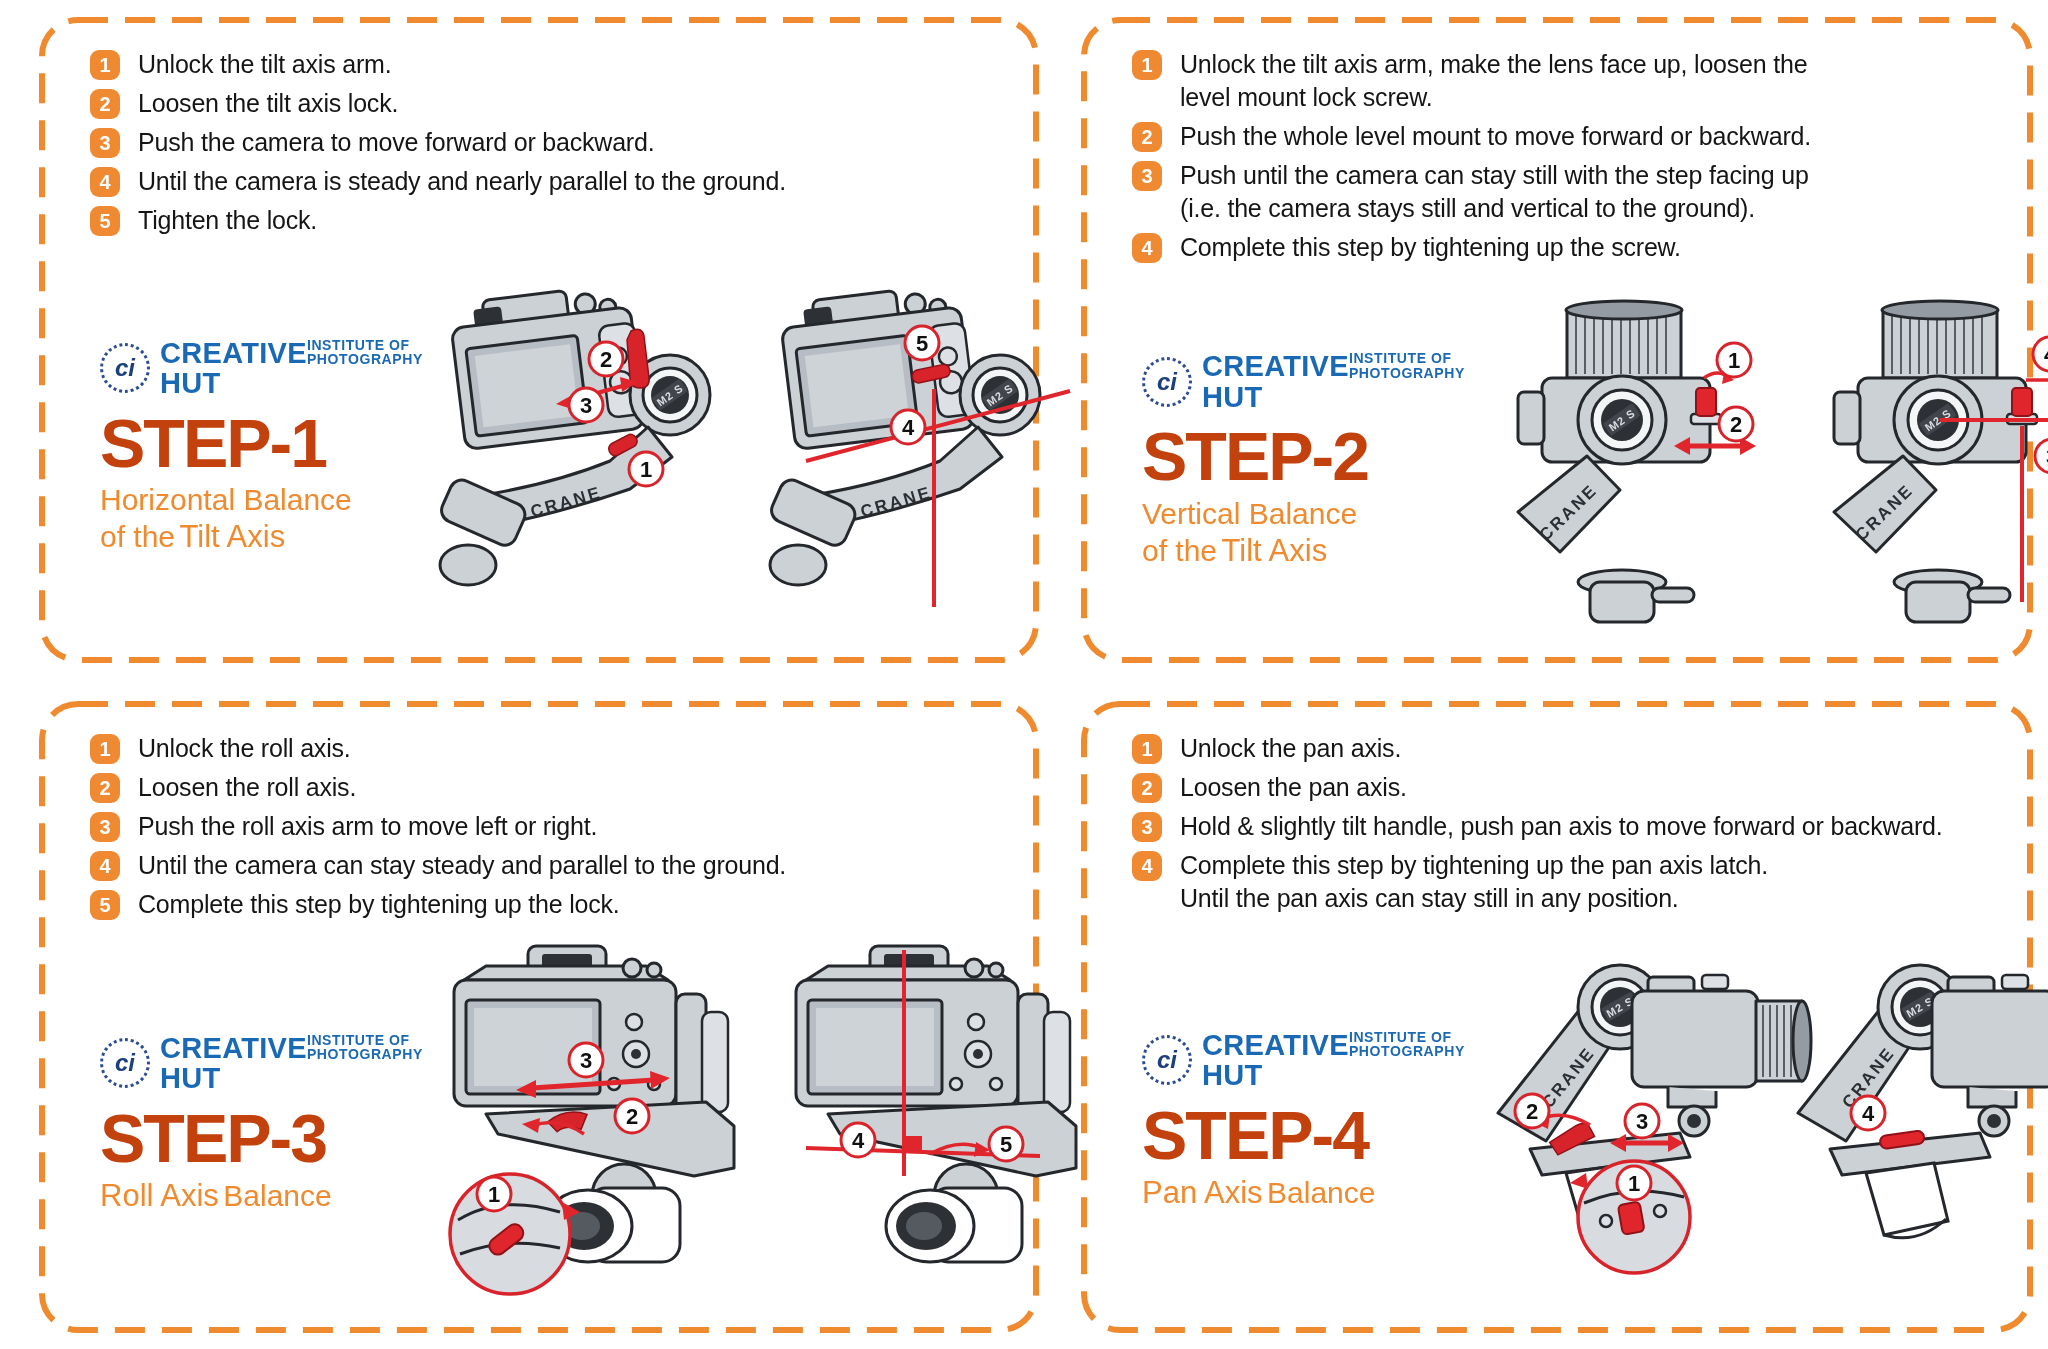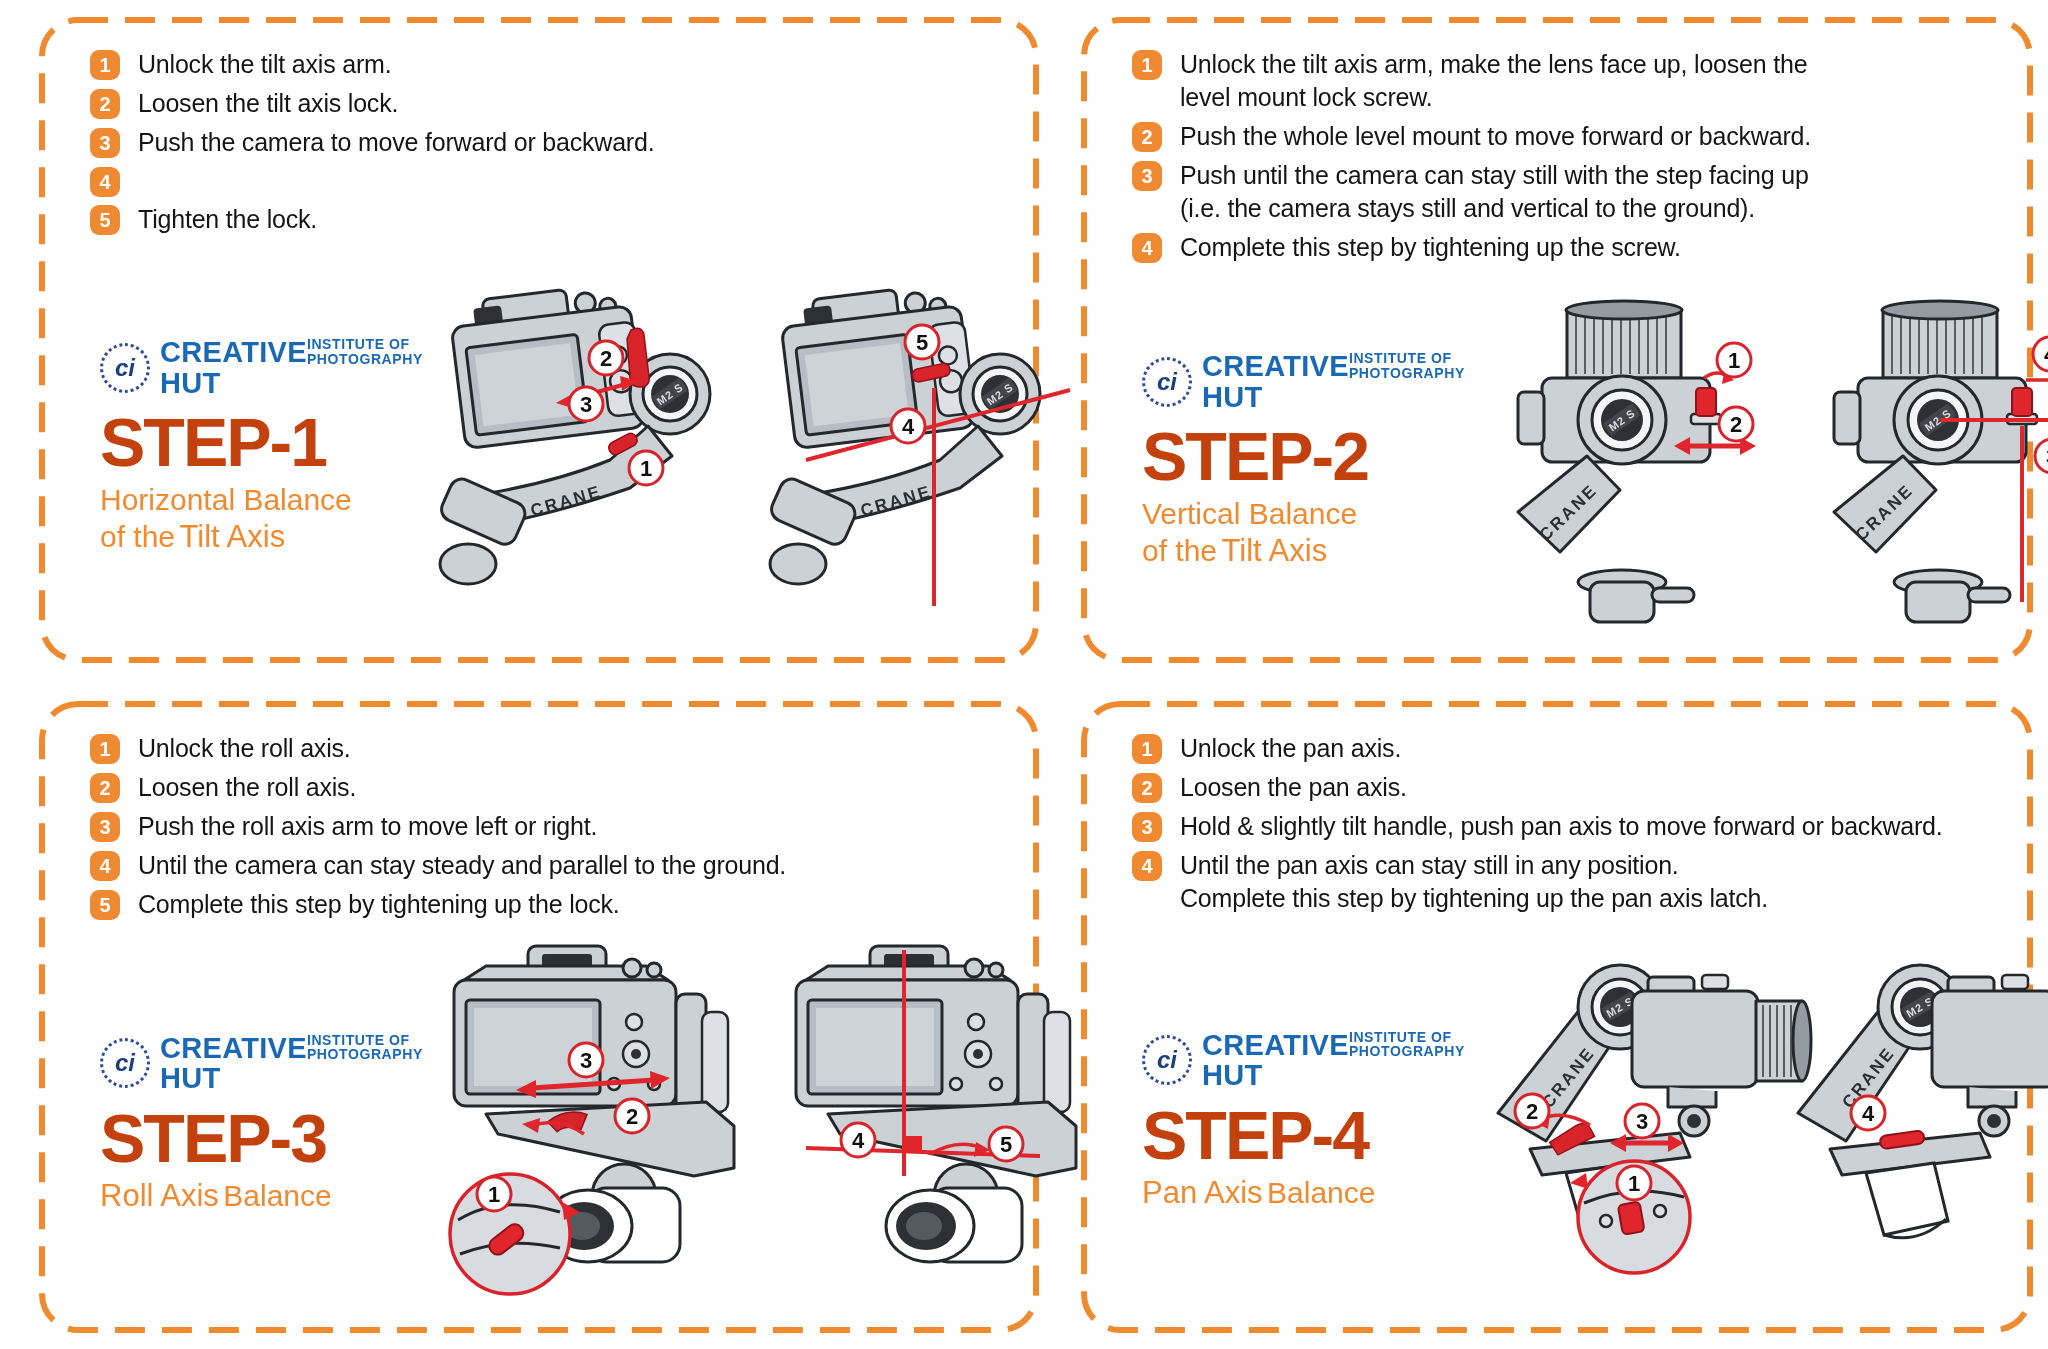--- a/index.html
+++ b/index.html
@@ -72,20 +72,21 @@
       <div class="step">
           <span class="badge">2</span>
           <div class="stxt">Loosen the tilt axis lock.</div>
         </div>
       <div class="step">
           <span class="badge">3</span>
           <div class="stxt">Push the camera to move forward or backward.</div>
         </div>
       <div class="step">
           <span class="badge">4</span>
+          <div class="stxt">Until the camera is steady and nearly parallel to the ground.</div>
         </div>
       <div class="step">
           <span class="badge">5</span>
           <div class="stxt">Tighten the lock.</div>
         </div>
     </div>
     <div class="content">
       <div class="branding">
         <div class="logo-row">
           <span class="logo-badge">
@@ -498,22 +499,22 @@
           <span class="badge">2</span>
           <div class="stxt">Loosen the pan axis.</div>
         </div>
       <div class="step">
           <span class="badge">3</span>
           <div class="stxt">Hold &amp; slightly tilt handle, push pan axis to move forward or backward.</div>
         </div>
       <div class="step">
           <span class="badge">4</span>
           <div class="stxt">
+            <div>Complete this step by tightening up the pan axis latch.</div>
             <div>Until the pan axis can stay still in any position.</div>
-            <div>Complete this step by tightening up the pan axis latch.</div>
           </div>
         </div>
     </div>
     <div class="content">
       <div class="branding">
         <div class="logo-row">
           <span class="logo-badge">
               <span>ci</span>
             </span>
           <span class="logo-texts">

